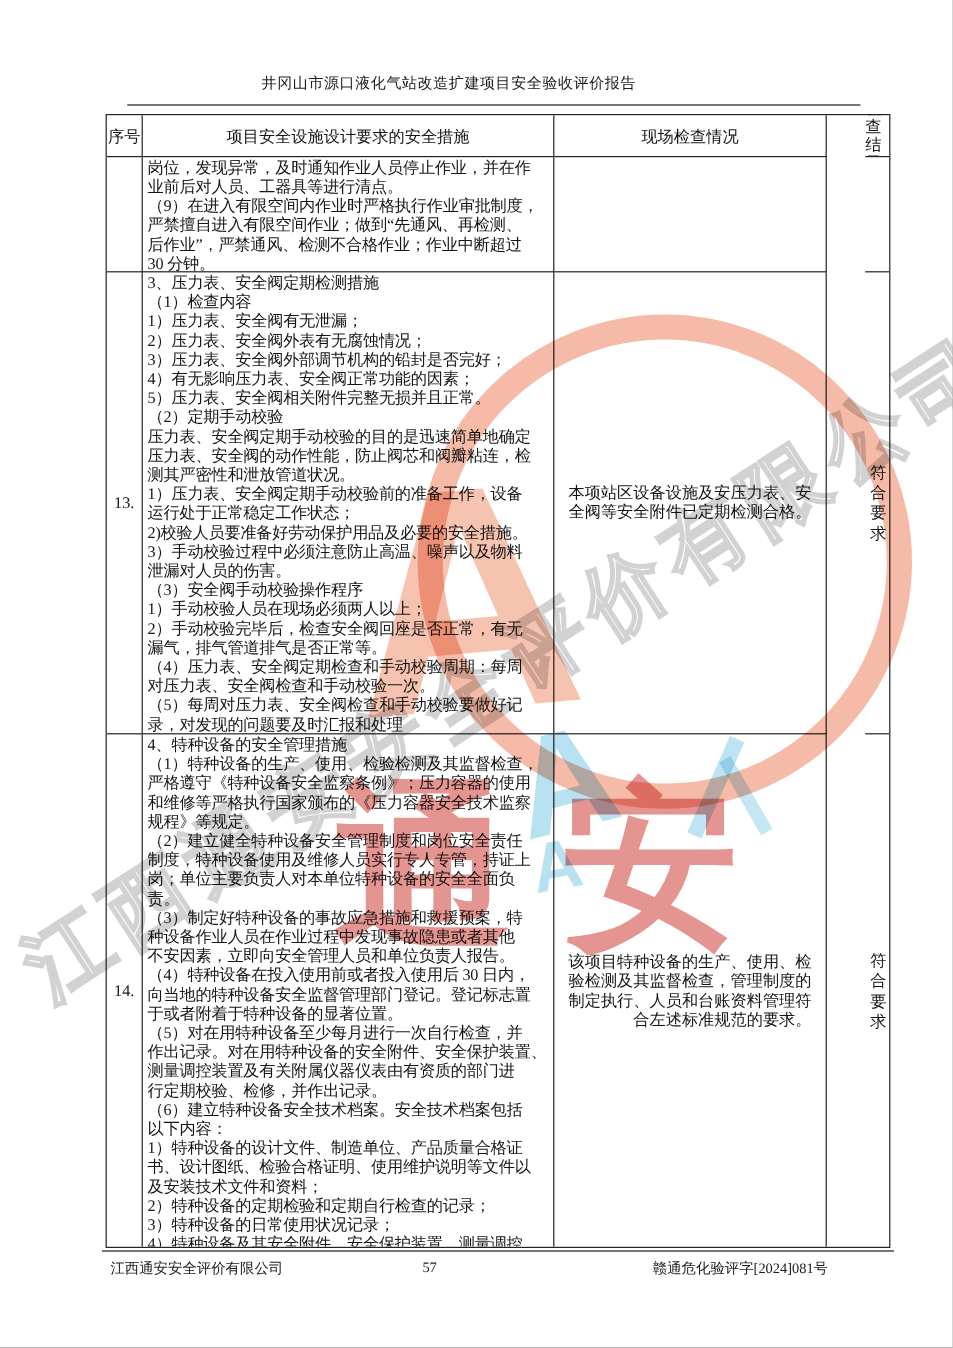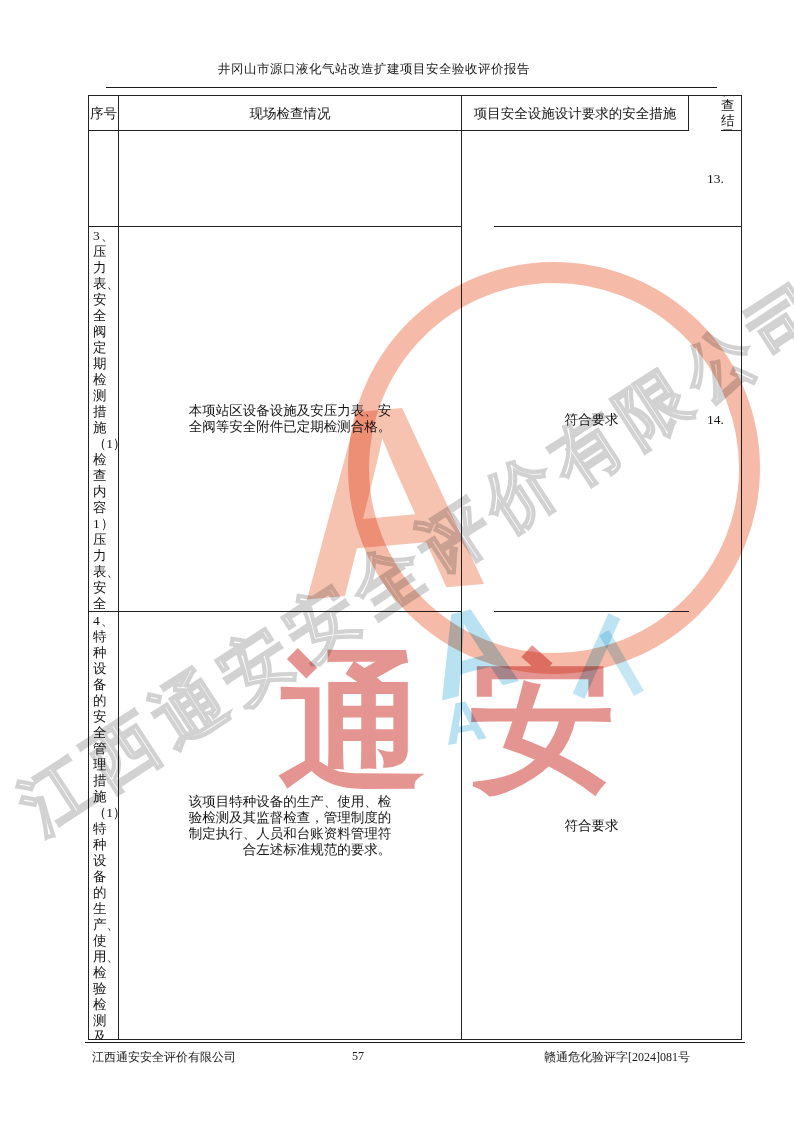--- a/index.html
+++ b/index.html
@@ -82,25 +82,31 @@
 <body>
 
 <div class="page">
 
   <div class="doc-title">井冈山市源口液化气站改造扩建项目安全验收评价报告</div>
   <div class="title-rule"></div>
 
   <div class="tbl">
 
     <div class="cell hcell">序号</div>
+    <div class="cell hcell">项目安全设施设计要求的安全措施</div>
     <div class="cell hcell">现场检查情况</div>
-    <div class="cell hcell">项目安全设施设计要求的安全措施</div>
     <div class="cell hcell lastcol">检查结果</div>
 
     <div class="cell no-cell"></div>
+    <div class="cell measures">岗位，发现异常，及时通知作业人员停止作业，并在作
+业前后对人员、工器具等进行清点。
+（9）在进入有限空间内作业时严格执行作业审批制度，
+严禁擅自进入有限空间作业；做到“先通风、再检测、
+后作业”，严禁通风、检测不合格作业；作业中断超过
+30 分钟。</div>
     <div class="cell inspect"></div>
     <div class="cell result lastcol"></div>
 
     <div class="cell no-cell">13.</div>
     <div class="cell measures">3、压力表、安全阀定期检测措施
 （1）检查内容
 1）压力表、安全阀有无泄漏；
 2）压力表、安全阀外表有无腐蚀情况；
 3）压力表、安全阀外部调节机构的铅封是否完好；
 4）有无影响压力表、安全阀正常功能的因素；

